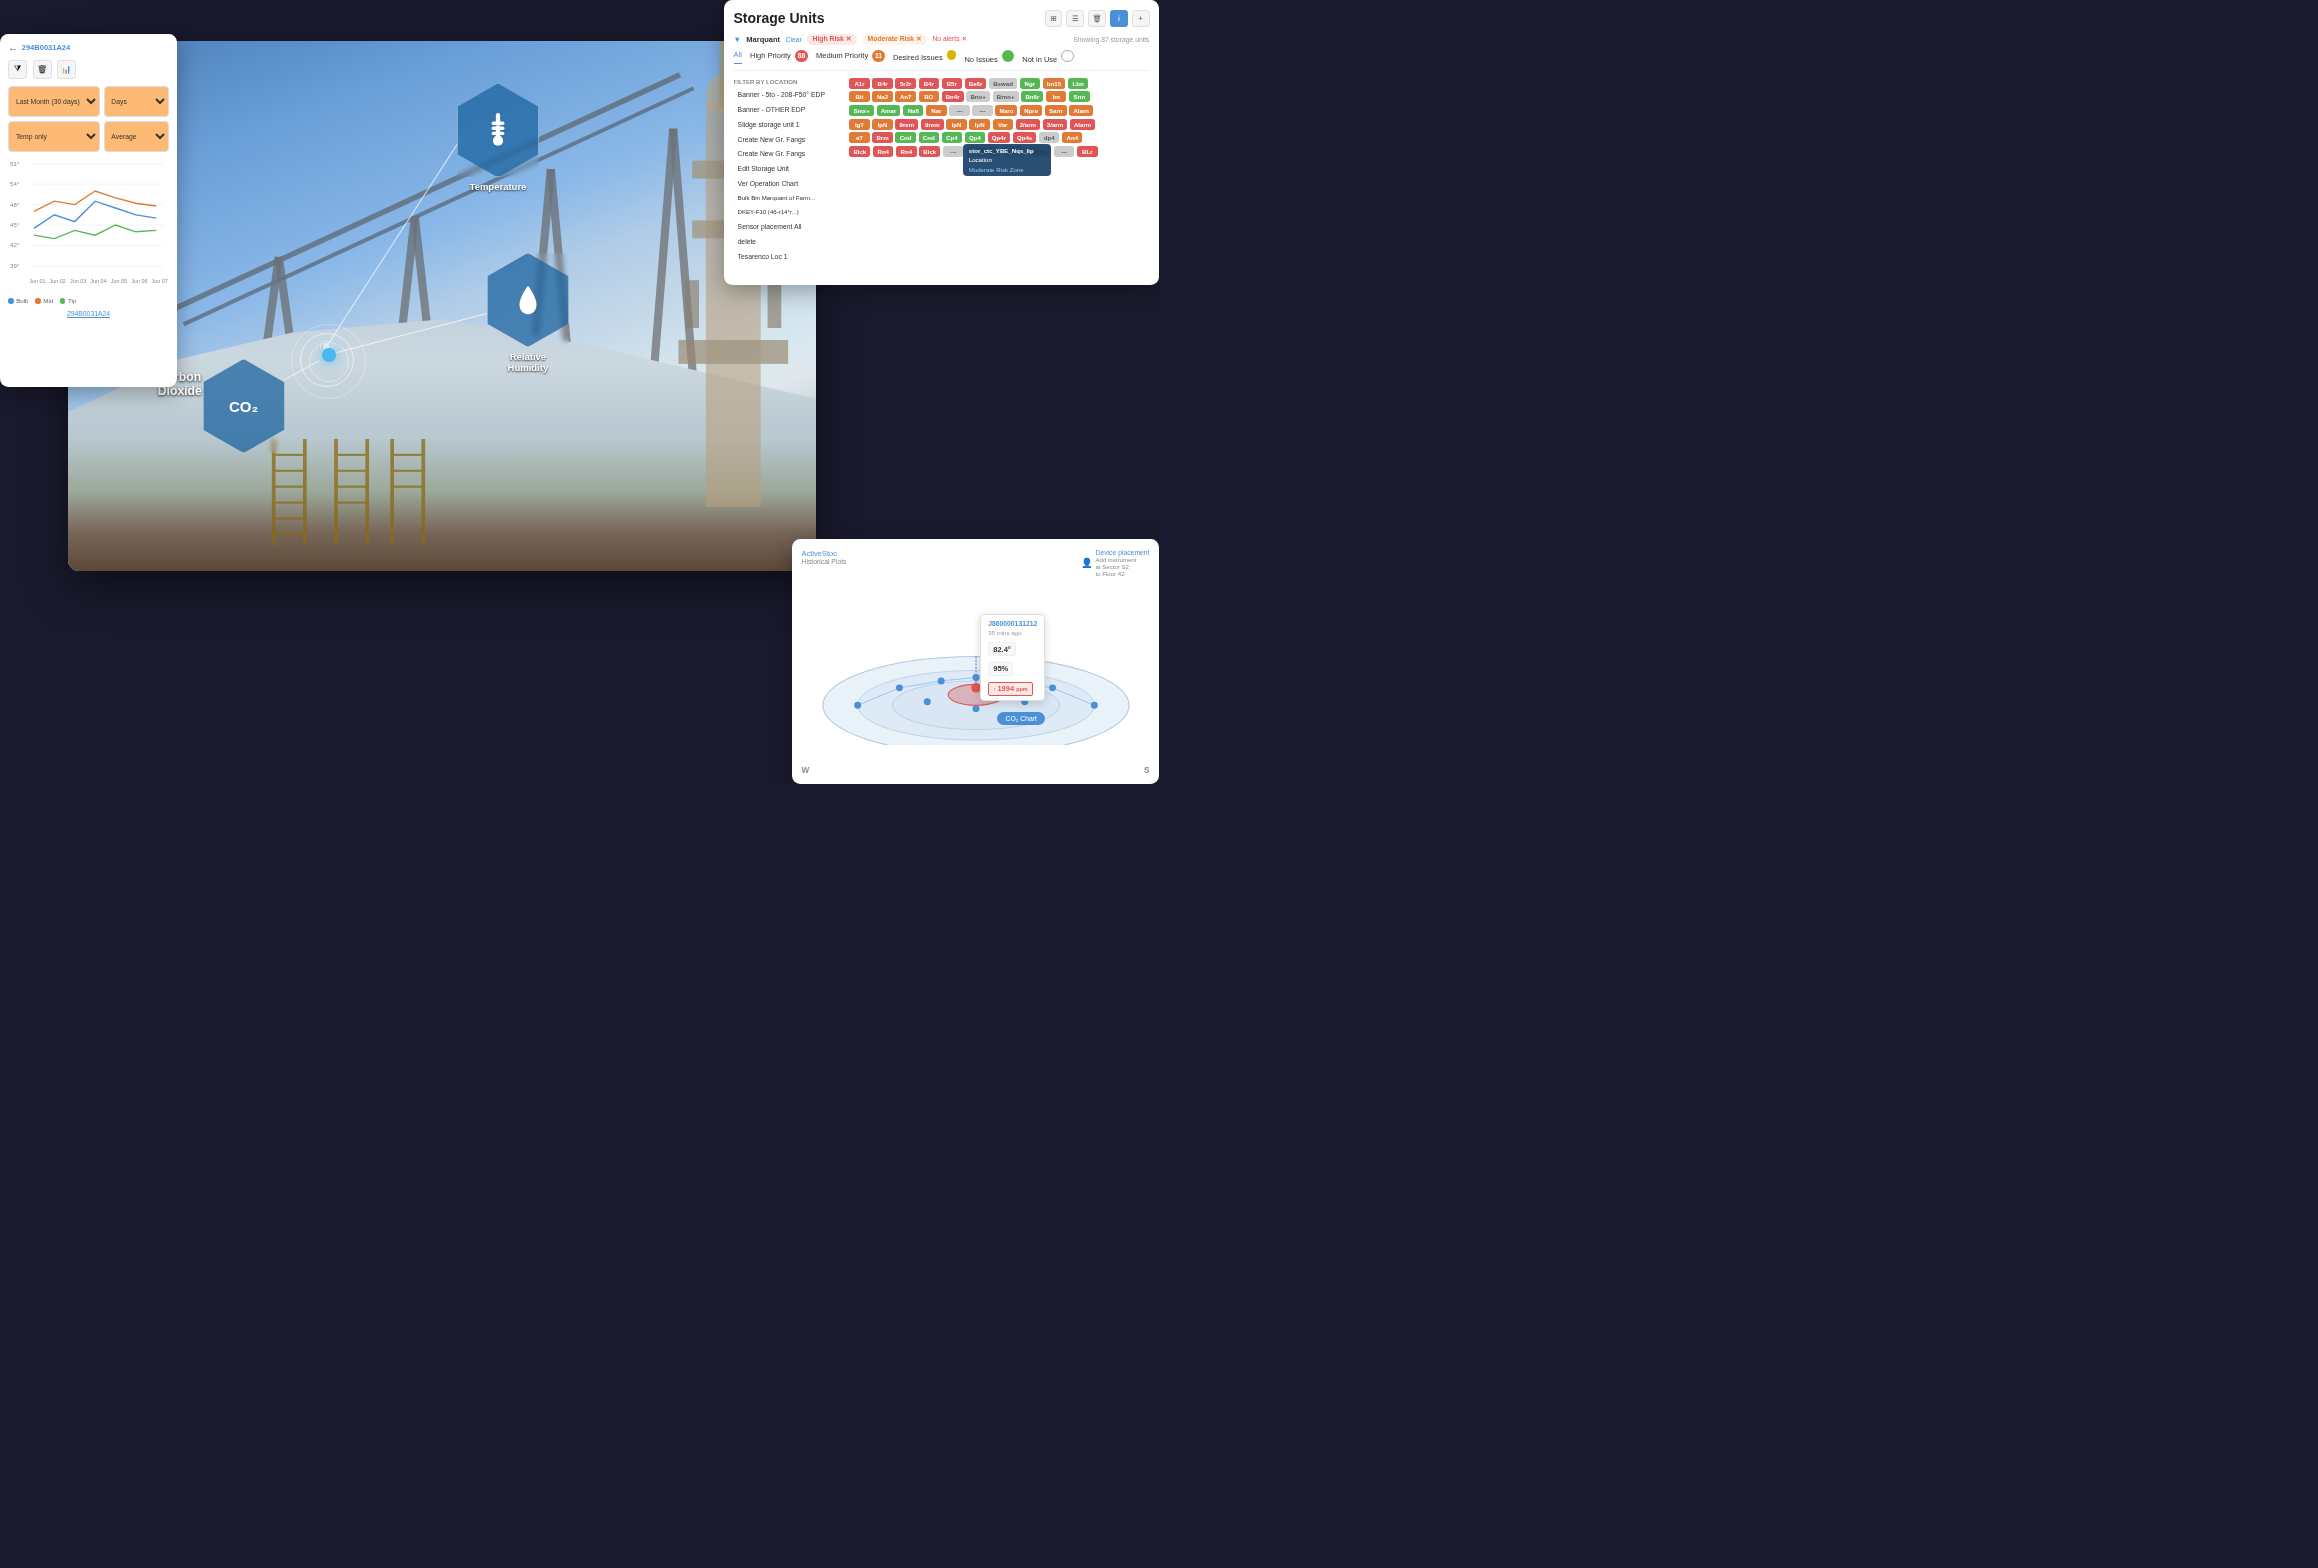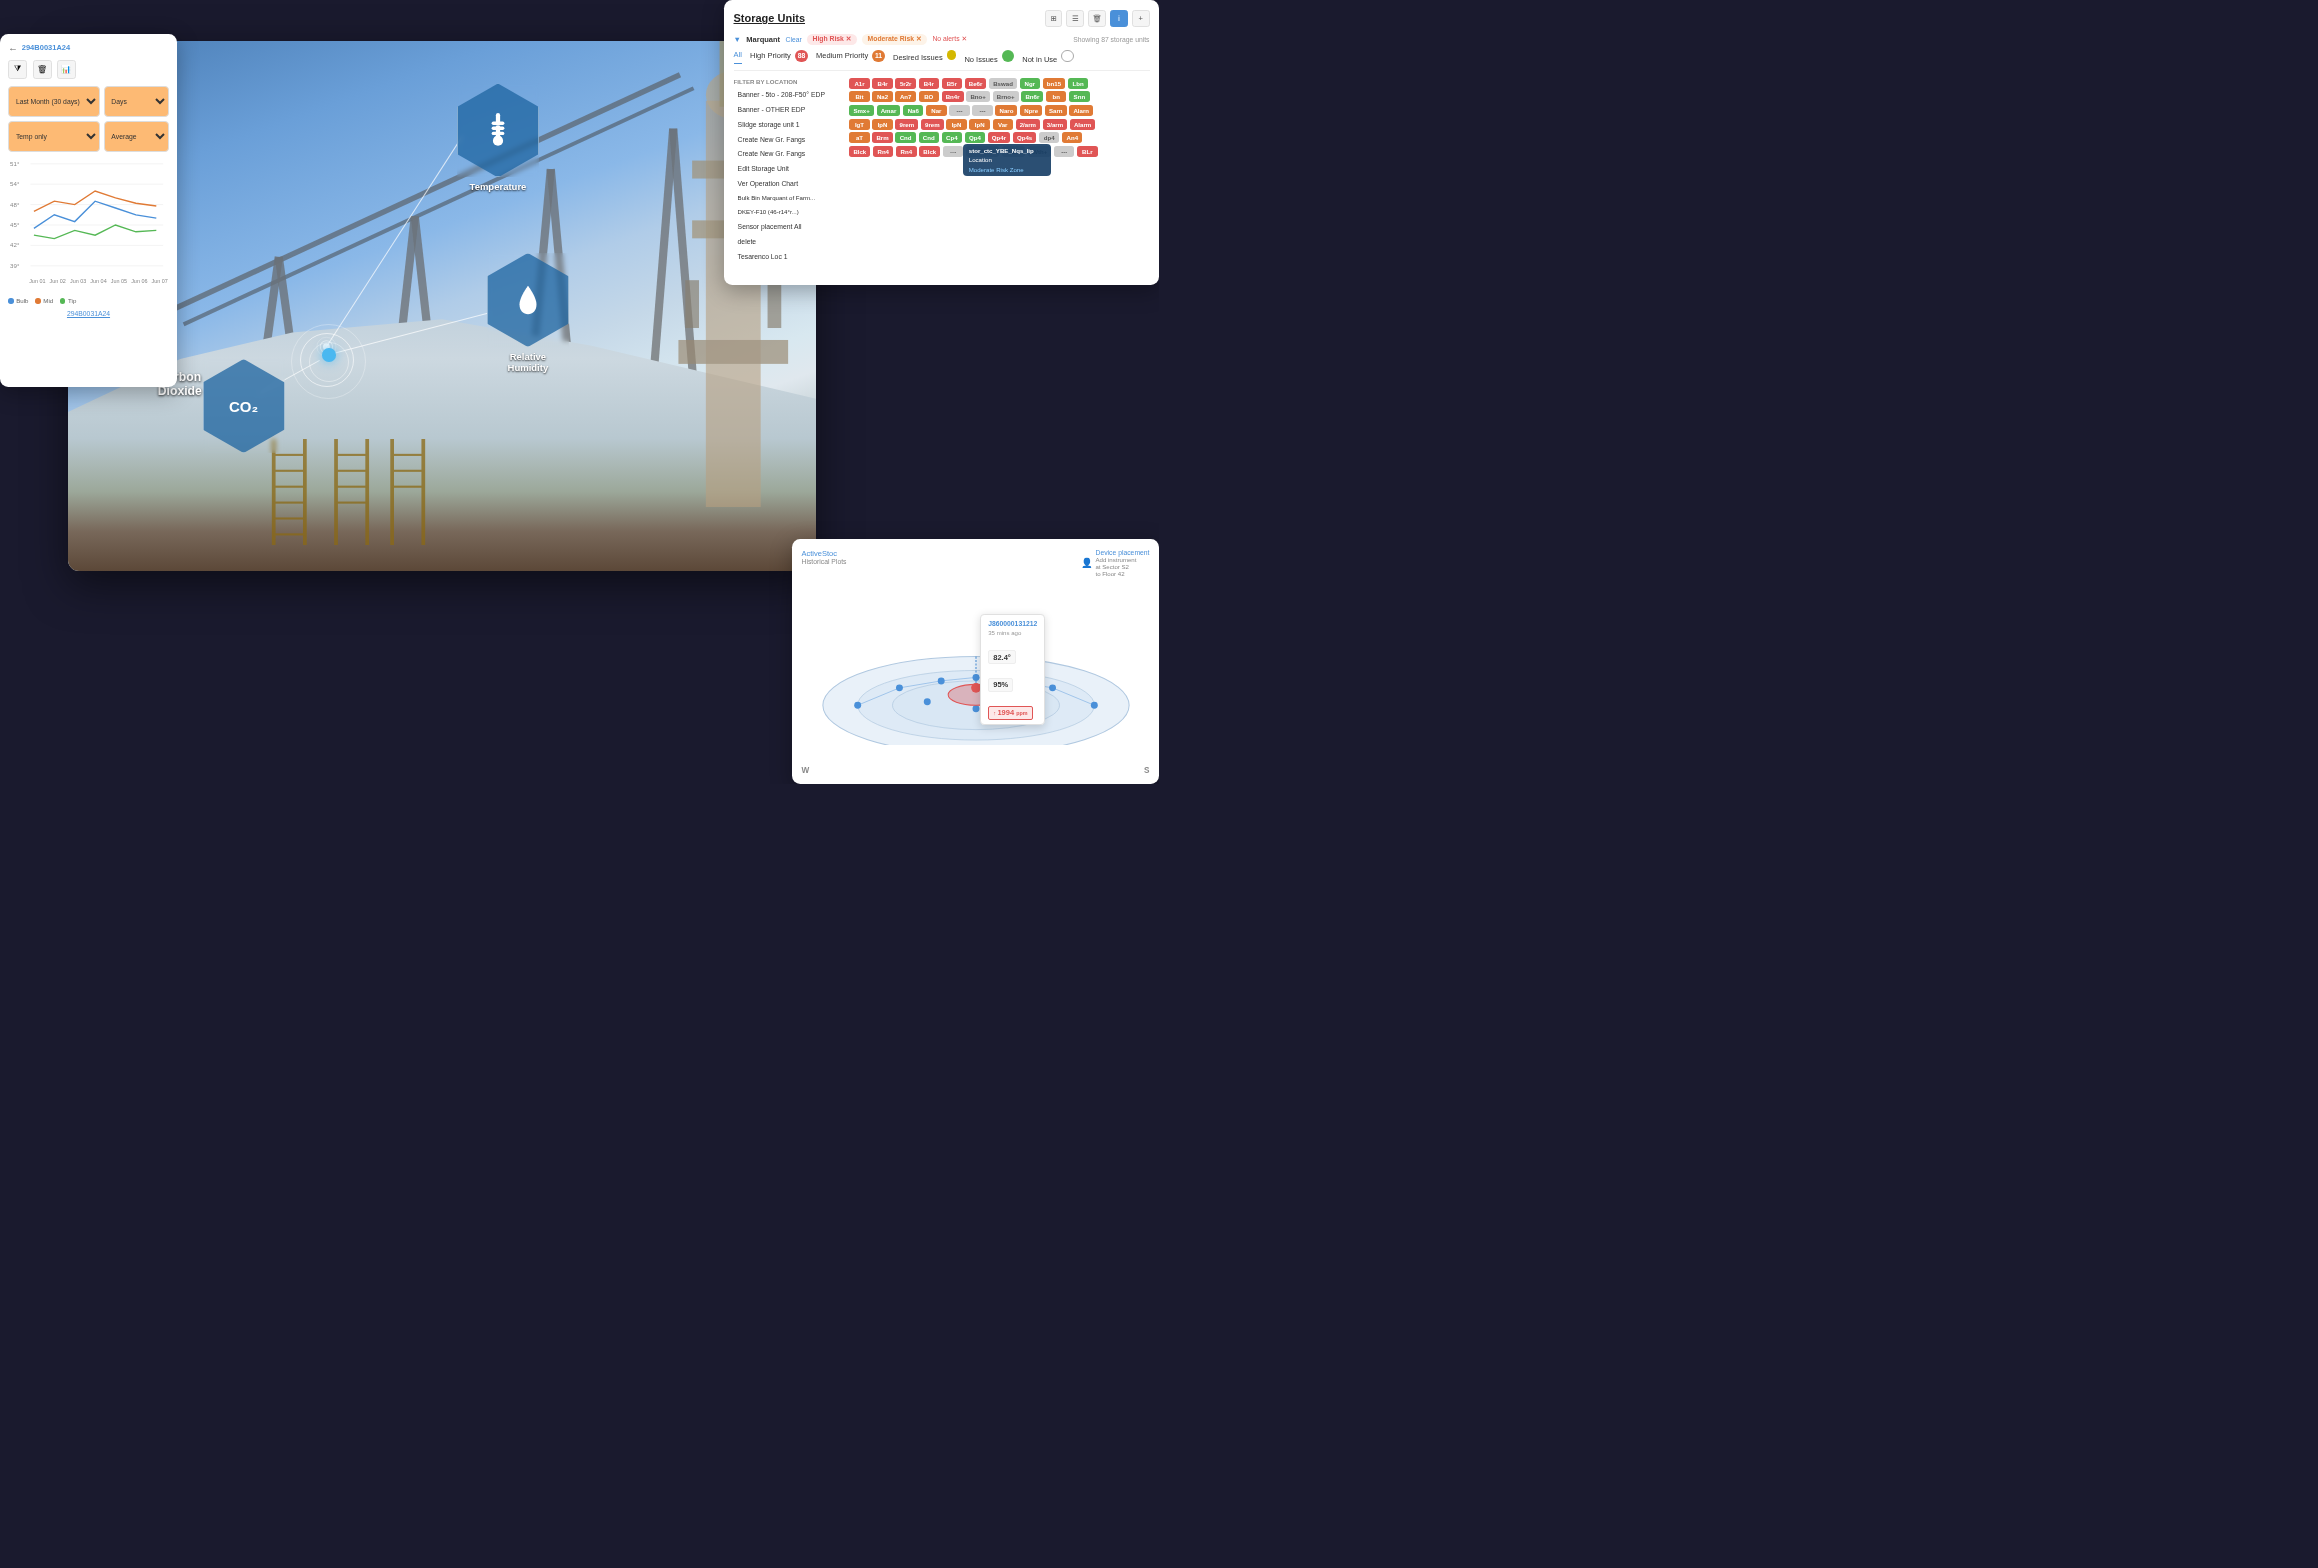--- a/index.html
+++ b/index.html
@@ -286,24 +286,23 @@
     }
 
     .storage-header {
       display: flex;
       align-items: center;
       justify-content: space-between;
       margin-bottom: 6.8px;
     }
 
     .storage-title {
-      font-size: 11px;
+      font-size: 14px;
       font-weight: 700;
       color: #222;
-      text-decoration: underline;
     }
 
     .storage-toolbar {
       display: flex;
       gap: 4.1px;
       align-items: center;
     }
 
     .storage-toolbar-btn {
       width: 17.7px;
@@ -549,21 +548,21 @@
 
     .data-popup .popup-time {
       color: #999;
       font-size: 6.1px;
     }
 
     .data-value-row {
       display: flex;
       align-items: center;
       gap: 4.1px;
-      margin-top: 14px;
+      margin-top: 6px;
       text-align: right;
     }
 
     .data-value-box {
       background: #f8f8f8;
       border: 0.7px solid #eee;
       border-radius: 2px;
       padding: 1.4px 4.1px;
       font-size: 7.5px;
       font-weight: 700;

